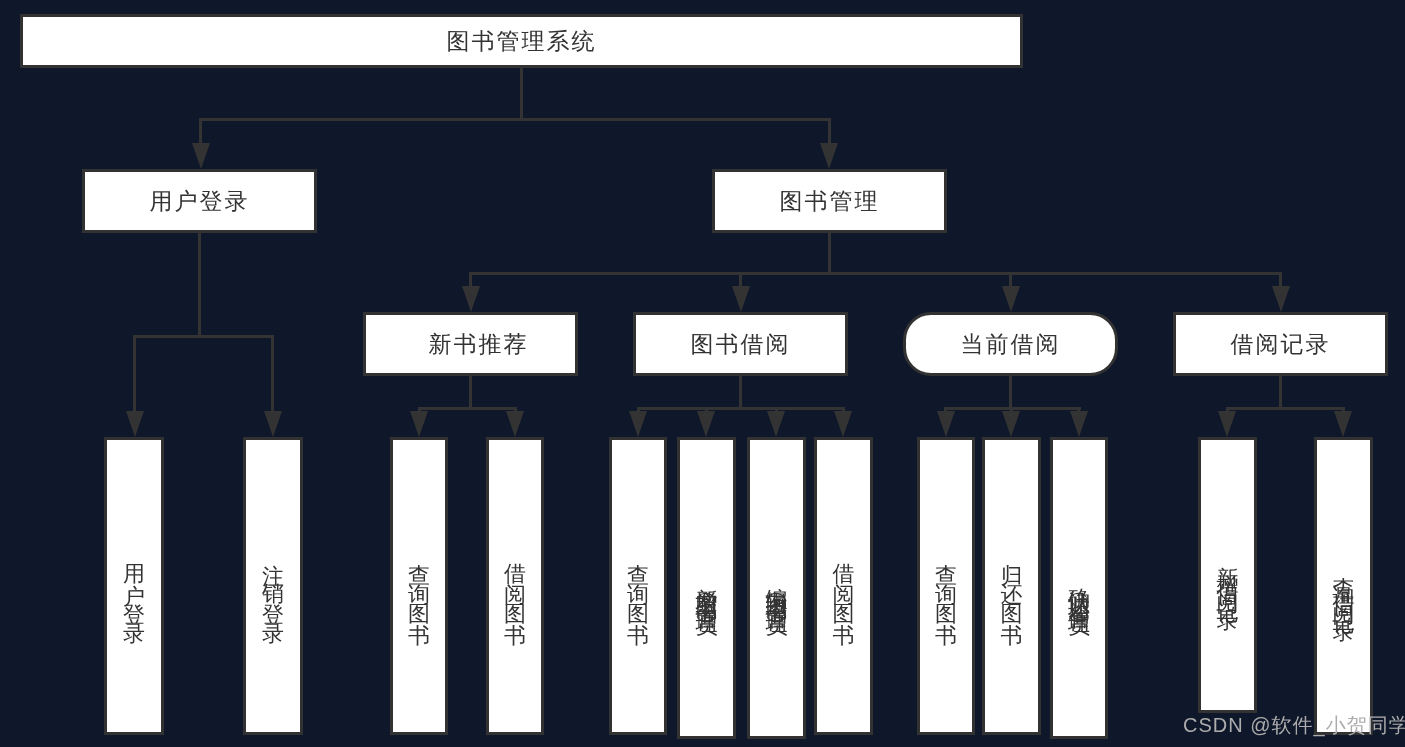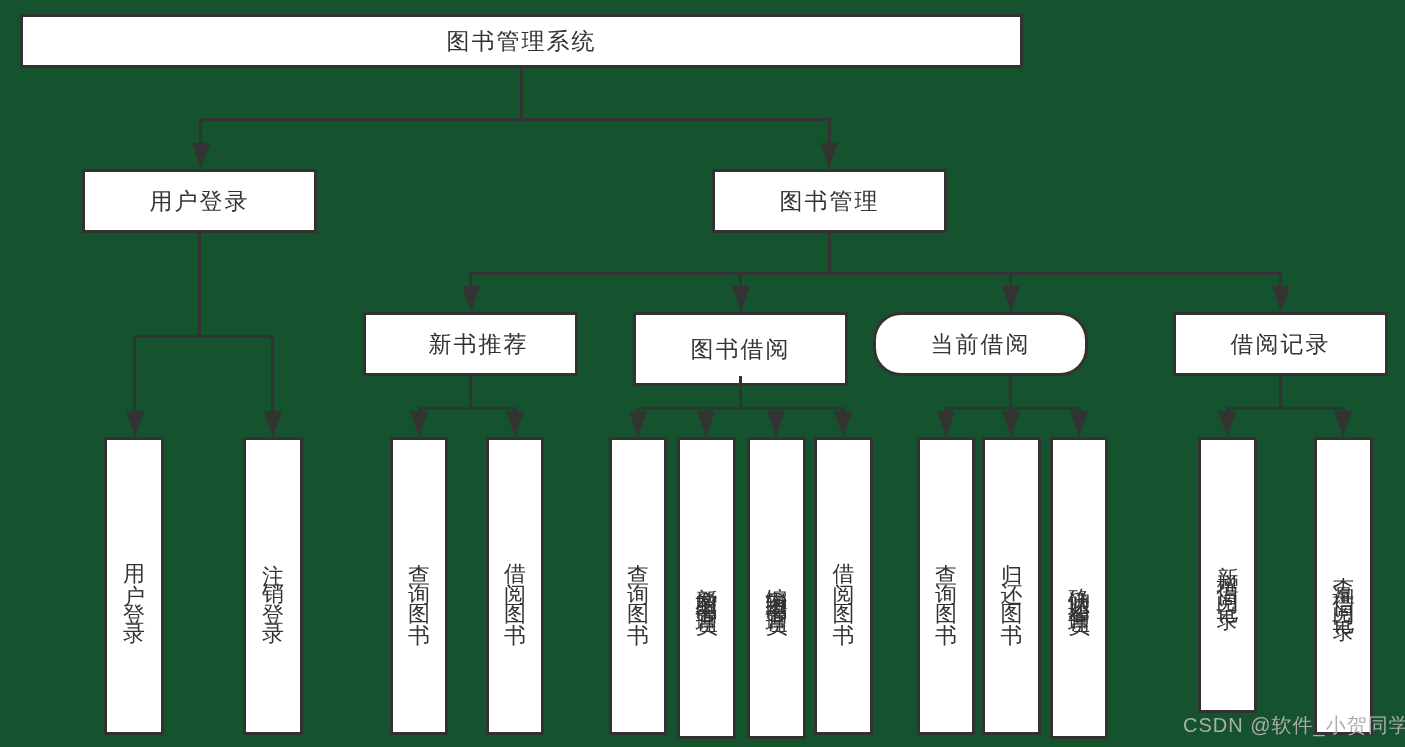--- a/index.html
+++ b/index.html
@@ -1,18 +1,18 @@
 <!DOCTYPE html>
 <html><head>
 <meta charset="utf-8">
 <style>
   * { margin:0; padding:0; box-sizing:border-box; }
   html,body { background:#ffffff; }
   body { font-family:"Liberation Sans","DejaVu Sans",sans-serif; }
-  .canvas { position:relative; width:1405px; height:747px; background:#14532d; overflow:hidden; }
+  .canvas { position:relative; width:1405px; height:747px; background:#0f172a; overflow:hidden; }
 
   .node {
     position:absolute; border:3px solid #323232; background:#fff;
     display:flex; align-items:center; justify-content:center;
     color:#333; text-align:center;
   }
   .h-node { font-size:23px; letter-spacing:2px; }
   .v-node { writing-mode:vertical-rl; text-orientation:mixed; font-size:22px; }
   .ls-wide  { letter-spacing:20px; }
   .ls-mid   { letter-spacing:9px;  }
@@ -60,22 +60,22 @@
   <div class="vline" style="left:469px; top:272px; height:16px;"></div>
   <div class="arrow" style="left:462px; top:286px;"></div>
   <div class="vline" style="left:739px; top:272px; height:16px;"></div>
   <div class="arrow" style="left:732px; top:286px;"></div>
   <div class="vline" style="left:1009px; top:272px; height:16px;"></div>
   <div class="arrow" style="left:1002px; top:286px;"></div>
   <div class="vline" style="left:1279px; top:272px; height:16px;"></div>
   <div class="arrow" style="left:1272px; top:286px;"></div>
 
   <div class="node h-node" style="left:363px; top:312px; width:215px; height:64px;padding-left:16px;">新书推荐</div>
-  <div class="node h-node" style="left:633px; top:312px; width:215px; height:74px;">图书借阅</div>
-  <div class="node h-node" style="left:873px; top:312px; width:215px; height:64px;border-radius:28px;">当前借阅</div>
+  <div class="node h-node" style="left:633px; top:312px; width:215px; height:64px;">图书借阅</div>
+  <div class="node h-node" style="left:903px; top:312px; width:215px; height:64px;border-radius:28px;">当前借阅</div>
   <div class="node h-node" style="left:1173px; top:312px; width:215px; height:64px;">借阅记录</div>
 
   <div class="vline" style="left:469px; top:376px; height:31px;"></div>
   <div class="vline" style="left:739px; top:376px; height:31px;"></div>
   <div class="vline" style="left:1009px; top:376px; height:31px;"></div>
   <div class="vline" style="left:1279px; top:376px; height:31px;"></div>
 
   <div class="hline" style="left:418px; top:407px; width:99px;"></div>
   <div class="hline" style="left:637px; top:407px; width:208px;"></div>
   <div class="hline" style="left:945px; top:407px; width:136px;"></div>

